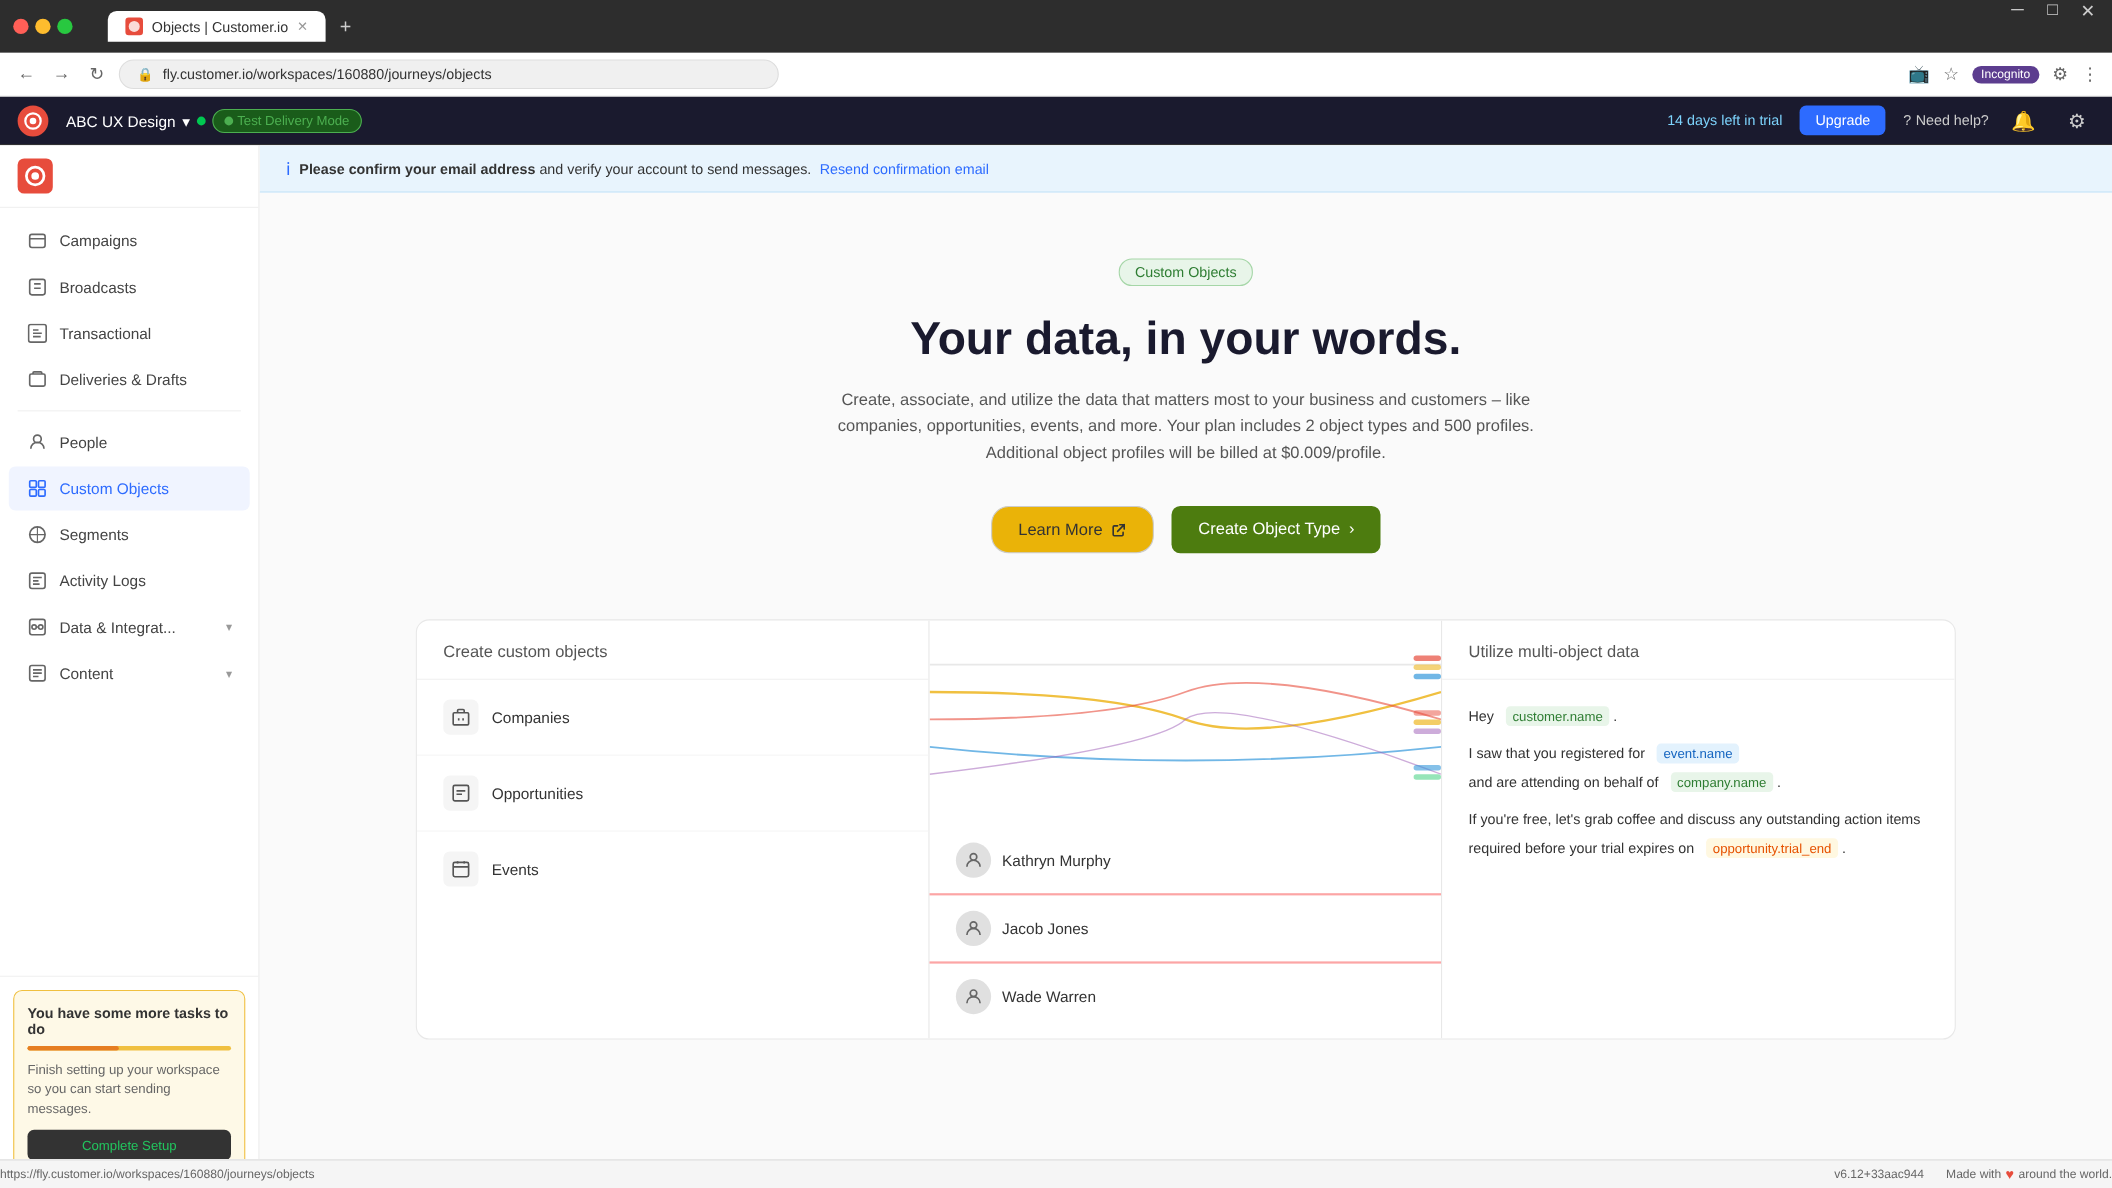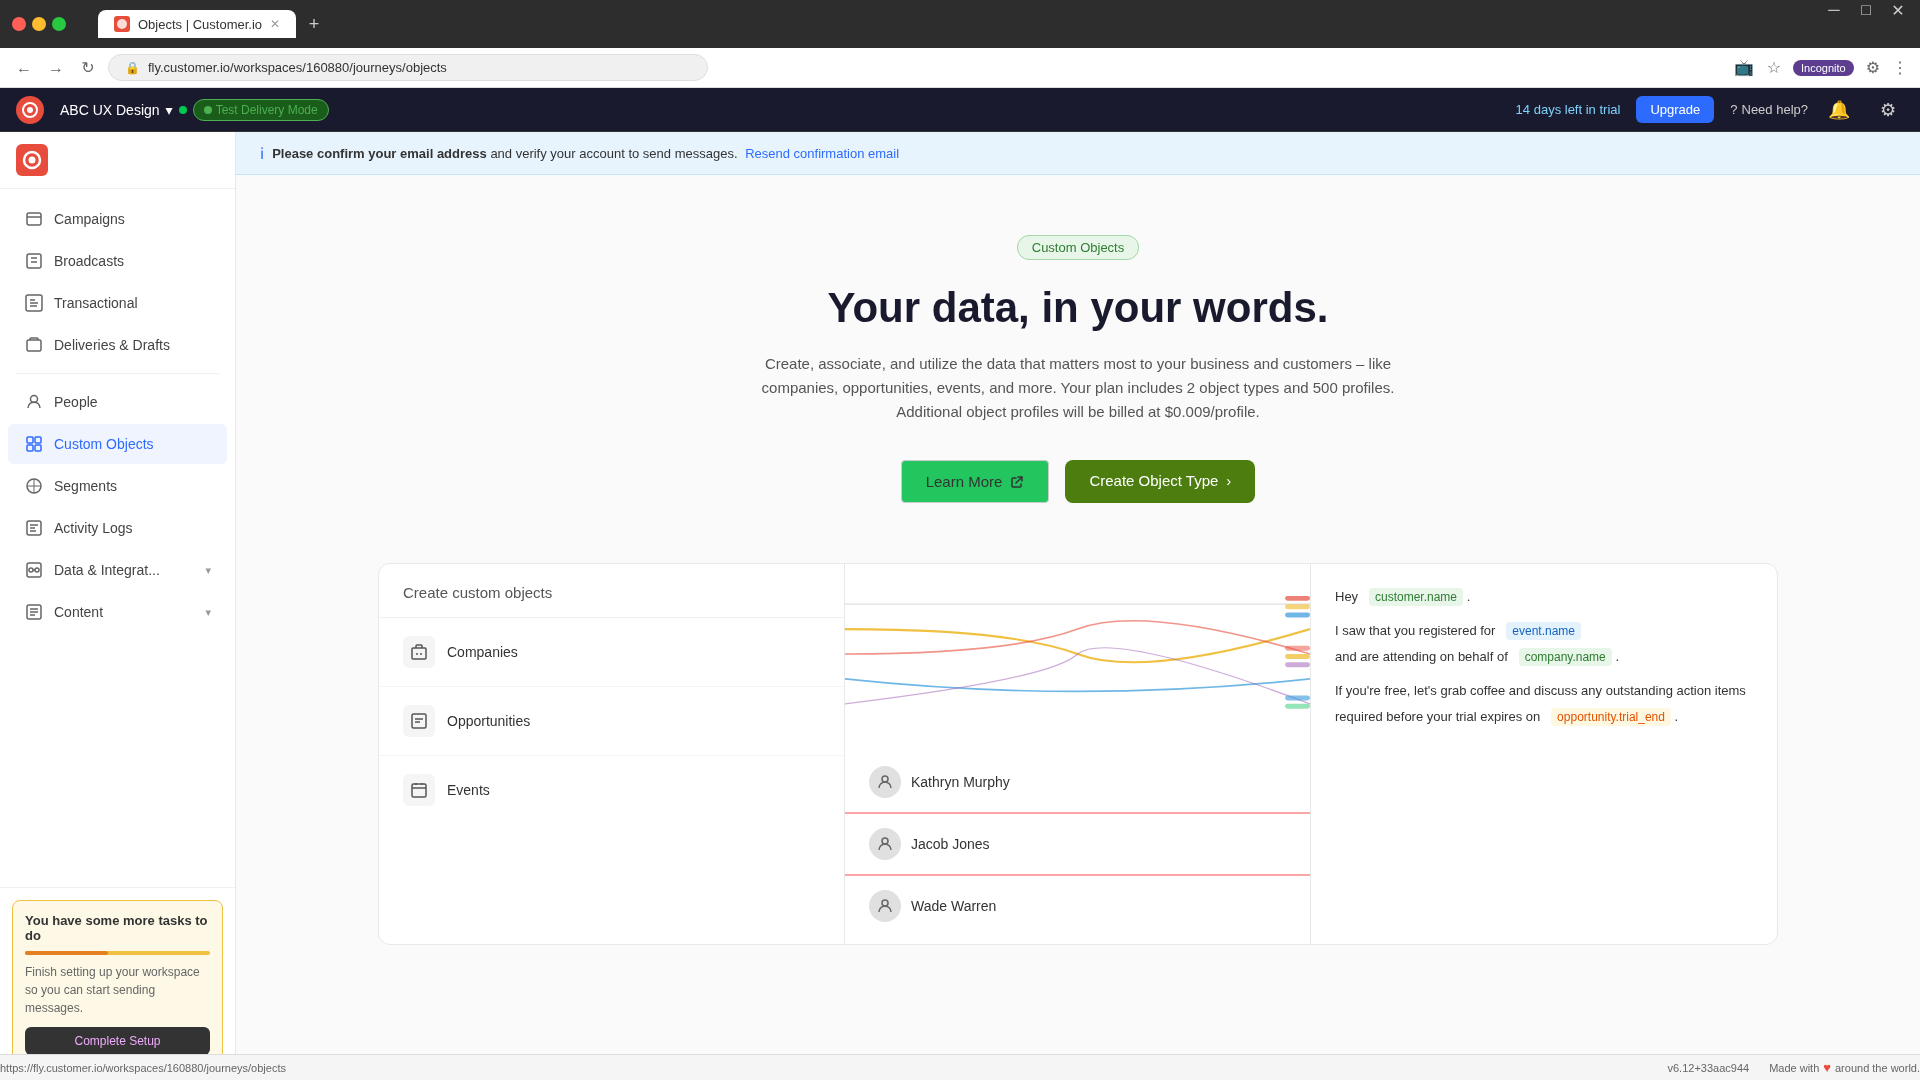--- a/index.html
+++ b/index.html
@@ -54,35 +54,35 @@
     .nav-item.active { background: #f0f4ff; color: #2d6bff; }
     .nav-icon { width: 20px; height: 20px; display: flex; align-items: center; justify-content: center; flex-shrink: 0; color: #666; }
     .nav-item.active .nav-icon { color: #2d6bff; }
     .nav-divider { height: 1px; background: #f0f0f0; margin: 8px 16px; }
     .sidebar-bottom { padding: 12px; border-top: 1px solid #f0f0f0; }
     .tasks-card { background: #fef9e7; border: 1px solid #f0c040; border-radius: 8px; padding: 12px; }
     .tasks-title { font-weight: 600; font-size: 13px; color: #333; margin-bottom: 4px; }
     .tasks-progress { height: 4px; background: #f0c040; border-radius: 2px; margin: 8px 0; }
     .tasks-progress-bar { height: 100%; width: 45%; background: #e67e22; border-radius: 2px; }
     .tasks-desc { font-size: 12px; color: #666; line-height: 1.5; margin-bottom: 10px; }
-    .complete-setup-btn { background: #333; color: #f0abfc; border: none; border-radius: 6px; padding: 7px 14px; font-size: 12px; cursor: pointer; width: 100%; font-weight: 500; }
+    .complete-setup-btn { background: #333; color: #22c55e; border: none; border-radius: 6px; padding: 7px 14px; font-size: 12px; cursor: pointer; width: 100%; font-weight: 500; }
 
     
     .notification-banner { background: #e8f4fd; padding: 10px 24px; display: flex; align-items: center; gap: 8px; font-size: 13px; color: #333; border-bottom: 1px solid #c5e3f7; }
     .info-icon { color: #2d6bff; font-size: 16px; }
     .resend-link { color: #2d6bff; cursor: pointer; text-decoration: none; margin-left: 4px; }
 
     
     .main-content { flex: 1; overflow-y: auto; background: #fafafa; }
     .content-center { display: flex; flex-direction: column; align-items: center; padding: 60px 20px 40px; }
     .custom-objects-badge { background: #e8f5e9; color: #2e7d32; border: 1px solid #a5d6a7; border-radius: 12px; padding: 4px 14px; font-size: 13px; font-weight: 500; margin-bottom: 24px; }
     .main-heading { font-size: 42px; font-weight: 700; color: #1a1a2e; margin-bottom: 20px; text-align: center; }
     .main-description { font-size: 15px; color: #555; text-align: center; max-width: 700px; line-height: 1.6; margin-bottom: 36px; }
     .action-buttons { display: flex; gap: 16px; margin-bottom: 60px; }
-    .learn-more-btn { border: 1px solid #ccc; background: #22c55e; color: #333; border-radius: 4px; padding: 12px 24px; font-size: 15px; cursor: pointer; display: flex; align-items: center; gap: 8px; }
+    .learn-more-btn { border: 1px solid #ccc; background: #eab308; color: #333; border-radius: 16px; padding: 12px 24px; font-size: 15px; cursor: pointer; display: flex; align-items: center; gap: 8px; }
     .create-object-btn { background: #4d7c0f; color: white; border: none; border-radius: 8px; padding: 12px 24px; font-size: 15px; cursor: pointer; display: flex; align-items: flex-start; gap: 8px; font-weight: 500; }
 
     
     .features-grid { display: grid; grid-template-columns: 1fr 1fr 1fr; gap: 0; width: 100%; max-width: 1400px; border: 1px solid #e8e8e8; border-radius: 12px; overflow: hidden; background: white; }
     .feature-col { padding: 0; border-right: 1px solid #e8e8e8; }
     .feature-col:last-child { border-right: none; }
     .feature-header { padding: 20px 24px 16px; font-size: 15px; color: #555; font-weight: 400; border-bottom: 1px solid #f0f0f0; }
     .feature-items { padding: 0; }
     .feature-item { display: flex; align-items: center; gap: 12px; padding: 18px 24px; border-bottom: 1px solid #f5f5f5; font-size: 14px; color: #333; }
     .feature-item:last-child { border-bottom: none; }
@@ -436,20 +436,21 @@
                     <circle cx="9" cy="6" r="3" stroke="#666" stroke-width="1.5"></circle>
                     <path d="M3 15c0-3.314 2.686-6 6-6s6 2.686 6 6" stroke="#666" stroke-width="1.5"></path>
                   </svg>
               </div>
               <span class="person-name">Wade Warren</span>
             </div>
           </div>
         </div>
 
         <div class="feature-col">
+          <div class="feature-header">Utilize multi-object data</div>
           <div class="email-preview">
             <div>
               <span>Hey</span>
               <span>&nbsp;</span>
               <span class="tag-green">customer.name</span>
               <span>.</span>
             </div>
             <div style="margin-top:8px;">
               <span>I saw that you registered for</span>
               <span>&nbsp;</span>

